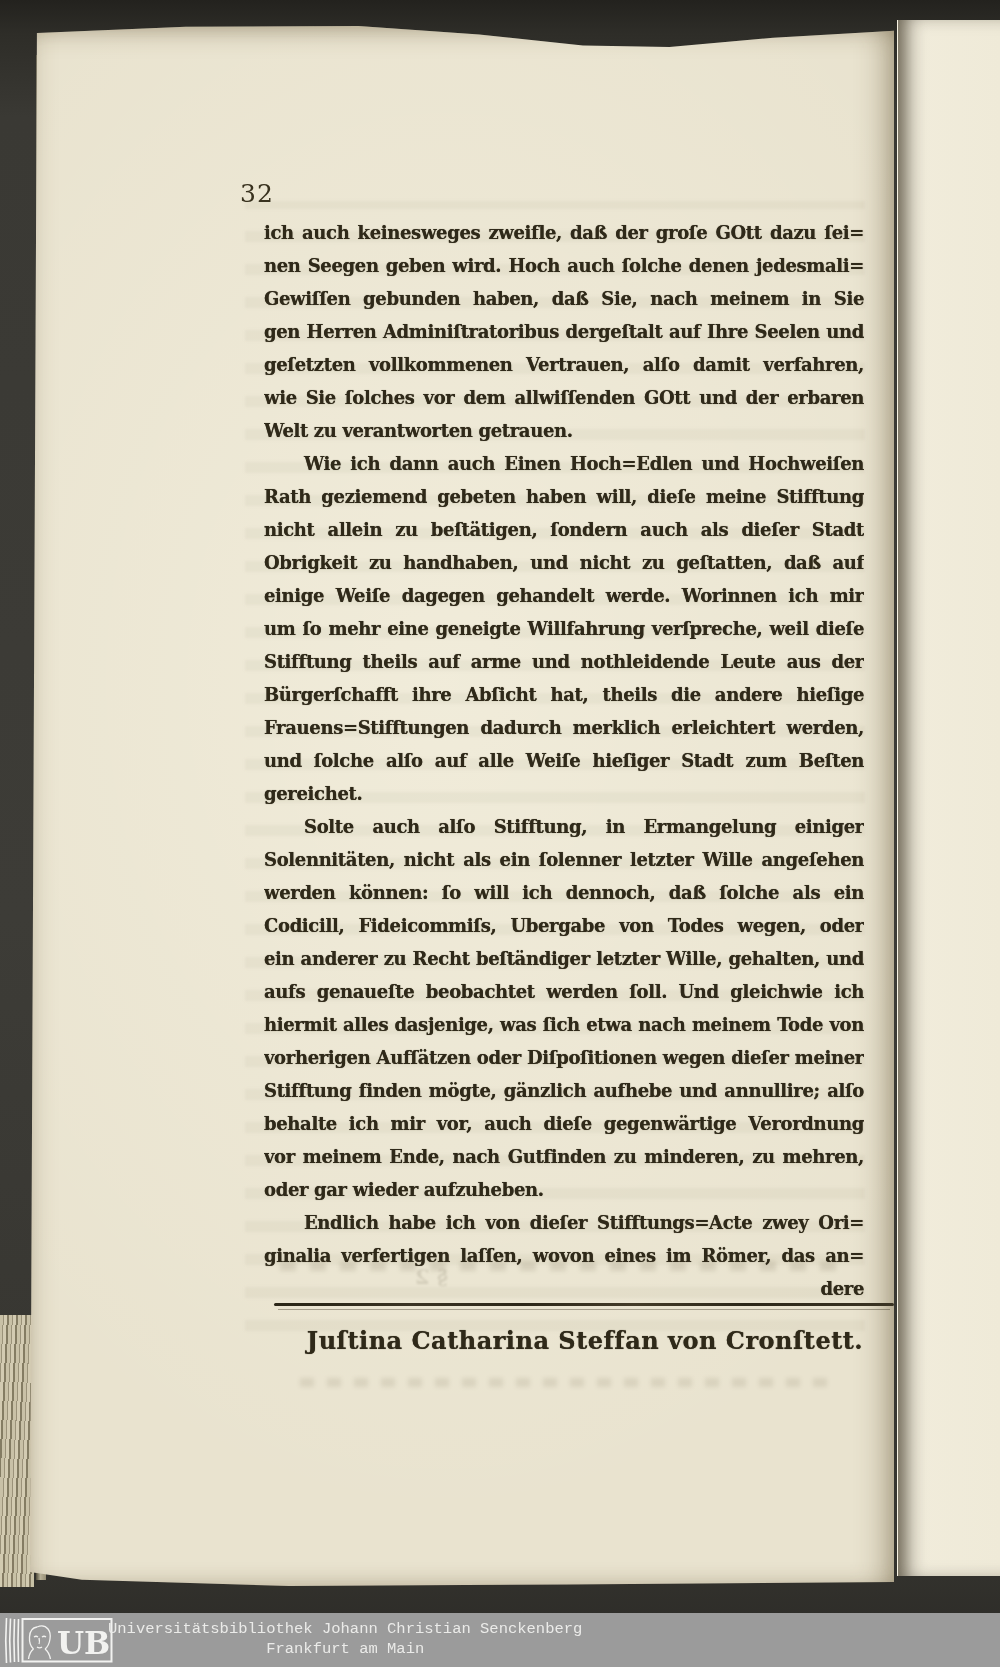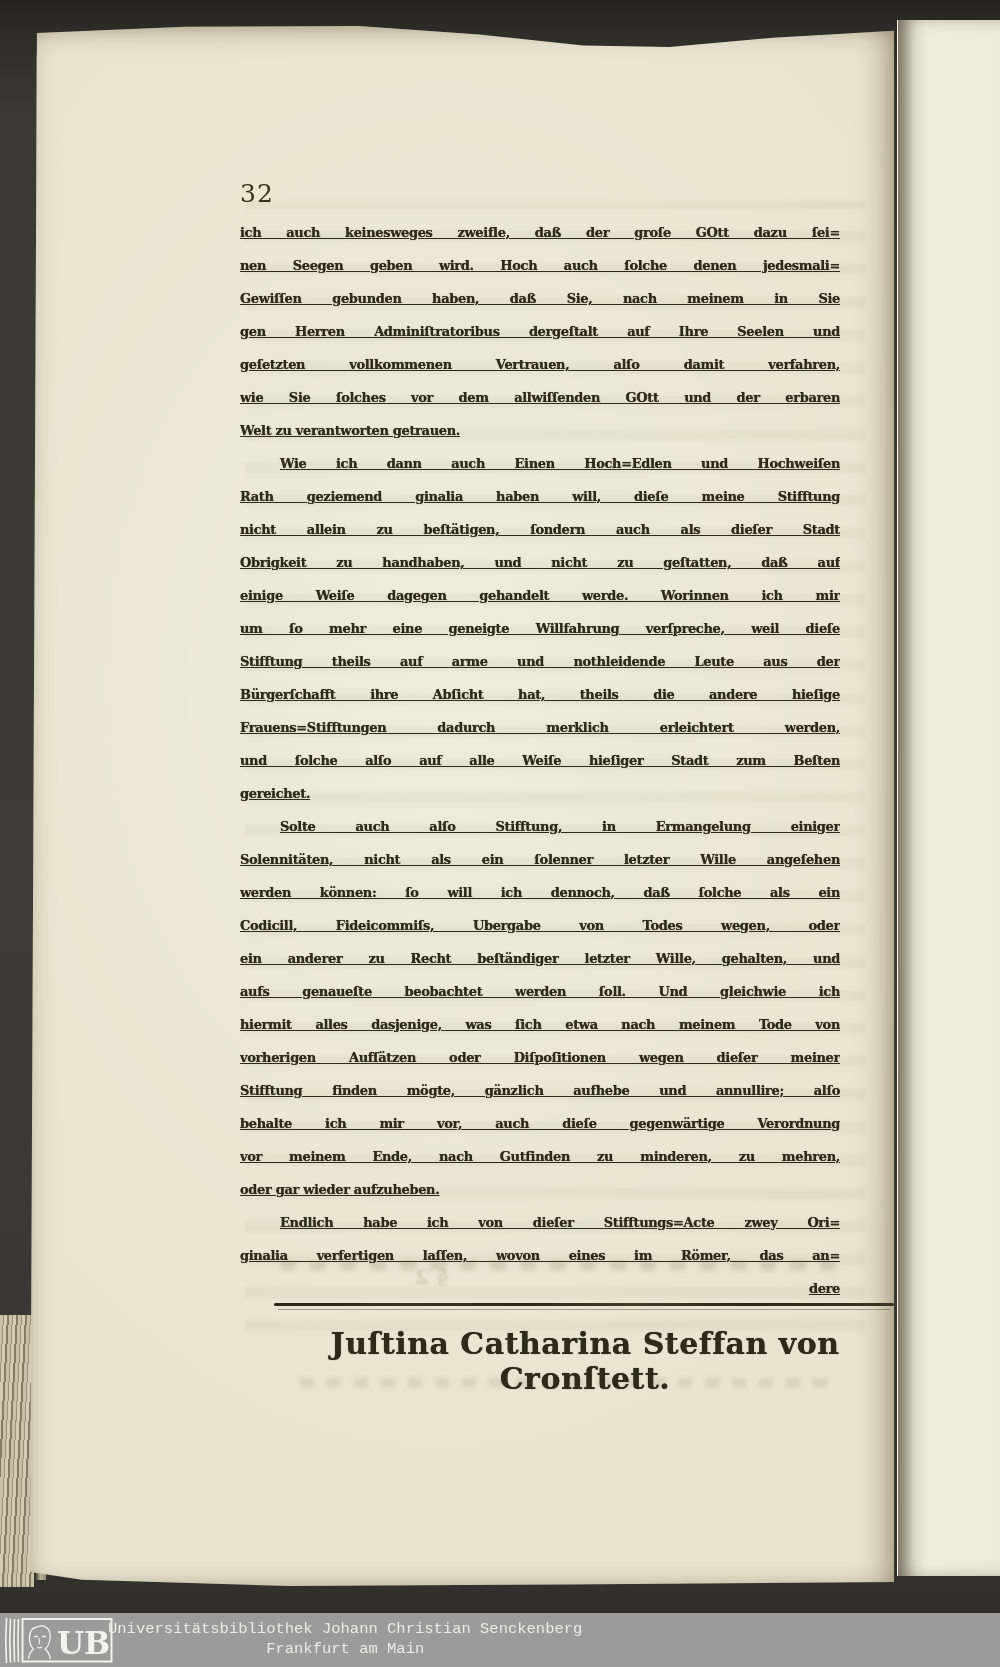--- a/index.html
+++ b/index.html
@@ -60,43 +60,42 @@
     position:absolute;left:385px;top:1238px;font-size:21px;font-weight:700;
     color:#5c5440;opacity:.16;filter:blur(1.2px);transform:scaleX(-1);
   }
 
   .page-number{
     position:absolute;left:210px;top:153px;
     font-size:25px;letter-spacing:1px;color:#39321f;
   }
 
   .text-block{
-    position:absolute;left:210px;top:190px;width:600px;
-    font-size:13px;font-weight:700;line-height:33px;letter-spacing:-0.35px;
+    position:absolute;left:234px;top:190px;width:600px;
+    font-size:18px;font-weight:700;line-height:33px;letter-spacing:-0.35px;
     text-shadow:0 0 .7px rgba(47,41,25,.85);
-    text-decoration:underline;
   }
   .line{height:33px;overflow:hidden;text-align:justify;text-align-last:justify;}
   .line.indent{padding-left:40px;}
   .line.short{text-align-last:left;}
   .line.catch{text-align-last:right;}
 
   .rule{
     position:absolute;left:244px;top:1277px;width:620px;height:3px;
     background:linear-gradient(90deg,#2c2718 0 8%,#3b3424 22%,#2c2718 40%,#443c29 58%,#2c2718 76%,#3b3424 100%);
     border-radius:2px;
   }
   .rule-shadow{
     position:absolute;left:248px;top:1283px;width:612px;height:1px;
     background:rgba(60,52,35,.4);
   }
 
   .signature{
     position:absolute;left:255px;top:1300px;width:600px;
-    font-size:30px;font-weight:700;letter-spacing:.5px;text-align:center;
+    font-size:24px;font-weight:700;letter-spacing:.5px;text-align:center;
     text-shadow:0 0 .8px rgba(40,34,20,.9);
   }
 
   
   .facing-page{
     position:absolute;left:897px;top:20px;width:103px;height:1556px;
     background:linear-gradient(90deg,#ded7c1 0,#f1ecdb 14%,#efead8 100%);
     box-shadow:inset 16px 0 20px -8px rgba(25,18,8,.6);
     border-left:1px solid #f8f3e3;
   }
@@ -134,21 +133,21 @@
 
     <div class="text-block" id="text-block">
         <div class="line">ich auch keinesweges zweifle, daß der groſe GOtt dazu ſei=</div>
         <div class="line">nen Seegen geben wird. Hoch auch ſolche denen jedesmali=</div>
         <div class="line">Gewiſſen gebunden haben, daß Sie, nach meinem in Sie</div>
         <div class="line">gen Herren Adminiſtratoribus dergeſtalt auf Ihre Seelen und</div>
         <div class="line">geſetzten vollkommenen Vertrauen, alſo damit verfahren,</div>
         <div class="line">wie Sie ſolches vor dem allwiſſenden GOtt und der erbaren</div>
         <div class="line short">Welt zu verantworten getrauen.</div>
         <div class="line indent">Wie ich dann auch Einen Hoch=Edlen und Hochweiſen</div>
-        <div class="line">Rath geziemend ginalia haben will, dieſe meine Stifftung</div>
+        <div class="line">Rath geziemend gebeten haben will, dieſe meine Stifftung</div>
         <div class="line">nicht allein zu beſtätigen, ſondern auch als dieſer Stadt</div>
         <div class="line">Obrigkeit zu handhaben, und nicht zu geſtatten, daß auf</div>
         <div class="line">einige Weiſe dagegen gehandelt werde. Worinnen ich mir</div>
         <div class="line">um ſo mehr eine geneigte Willfahrung verſpreche, weil dieſe</div>
         <div class="line">Stifftung theils auf arme und nothleidende Leute aus der</div>
         <div class="line">Bürgerſchafft ihre Abſicht hat, theils die andere hieſige</div>
         <div class="line">Frauens=Stifftungen dadurch merklich erleichtert werden,</div>
         <div class="line">und ſolche alſo auf alle Weiſe hieſiger Stadt zum Beſten</div>
         <div class="line short">gereichet.</div>
         <div class="line indent">Solte auch alſo Stifftung, in Ermangelung einiger</div>

